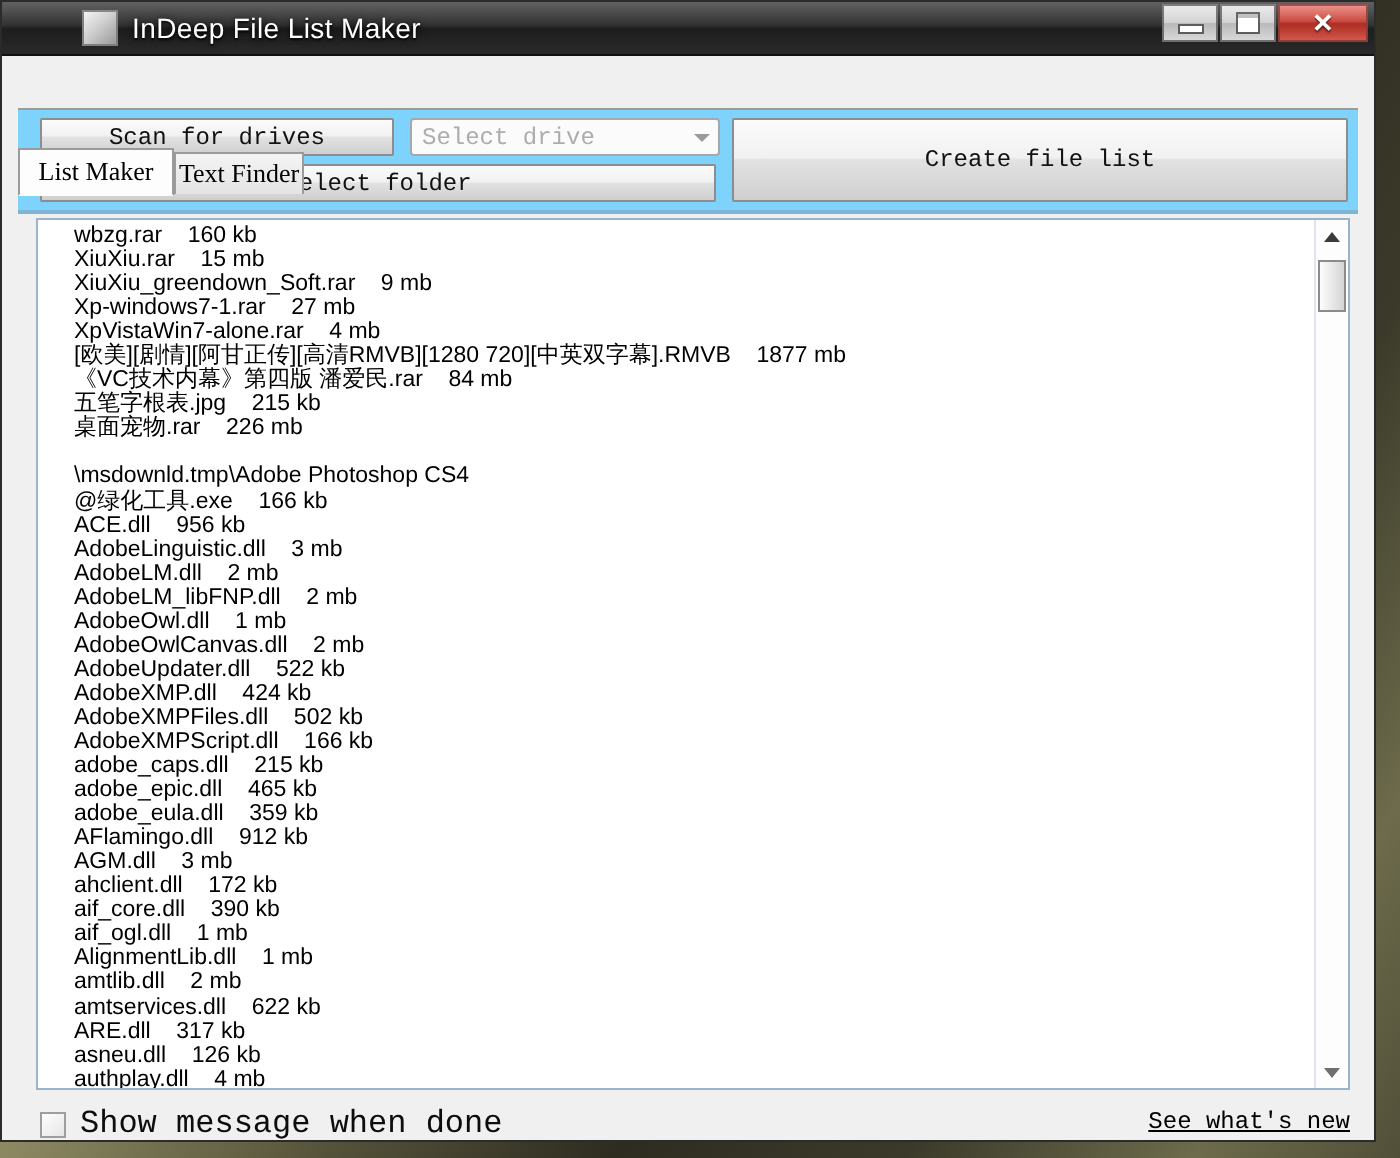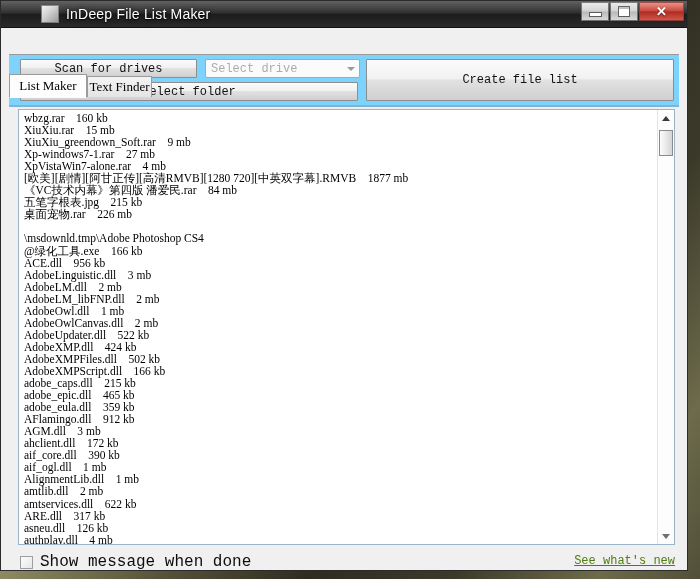--- a/index.html
+++ b/index.html
@@ -130,23 +130,23 @@
     border-top:4px solid #9a9a9a;
   }
   
   #listwrap{
     position:absolute;left:16px;top:81px;right:11px;height:436px;
     background:#ffffff;border:1px solid #9ab5c9;box-sizing:border-box;
   }
   #listtext{
     position:absolute;left:0;top:2px;right:17px;bottom:0;
     overflow:hidden;
-    font-family:Liberation Serif, serif;
+    font-family:Liberation Sans, sans-serif;
     font-size:11.5px;line-height:12.05px;color:#000;
-    white-space:pre;padding-left:5px;
+    white-space:pre;padding-left:18px;
   }
   #scroll{
     position:absolute;right:0;top:0;width:17px;bottom:0;
     background:#fdfdfd;border-left:1px solid #dfe5ea;box-sizing:border-box;
   }
   .sarrow{
     position:absolute;left:0;width:16px;height:16px;
     display:flex;align-items:center;justify-content:center;
   }
   .sarrow.up{top:0;}
@@ -170,21 +170,21 @@
     background:linear-gradient(135deg,#fdfdfd,#e6e6e6);
   }
   #chk-label{
     margin-left:7px;
     font-family:"Liberation Mono","DejaVu Sans Mono",monospace;
     font-size:16px;color:#0d0d0d;
   }
   #whatsnew{
     position:absolute;right:0;top:4px;
     font-family:"Liberation Mono","DejaVu Sans Mono",monospace;
-    font-size:12px;color:#4d7c0f;text-decoration:underline;
+    font-size:12px;color:#000000;text-decoration:underline;
     cursor:pointer;
   }
 </style>
 </head>
 <body>
 
 <div id="desktop"></div>
 
 <div id="win">
 

